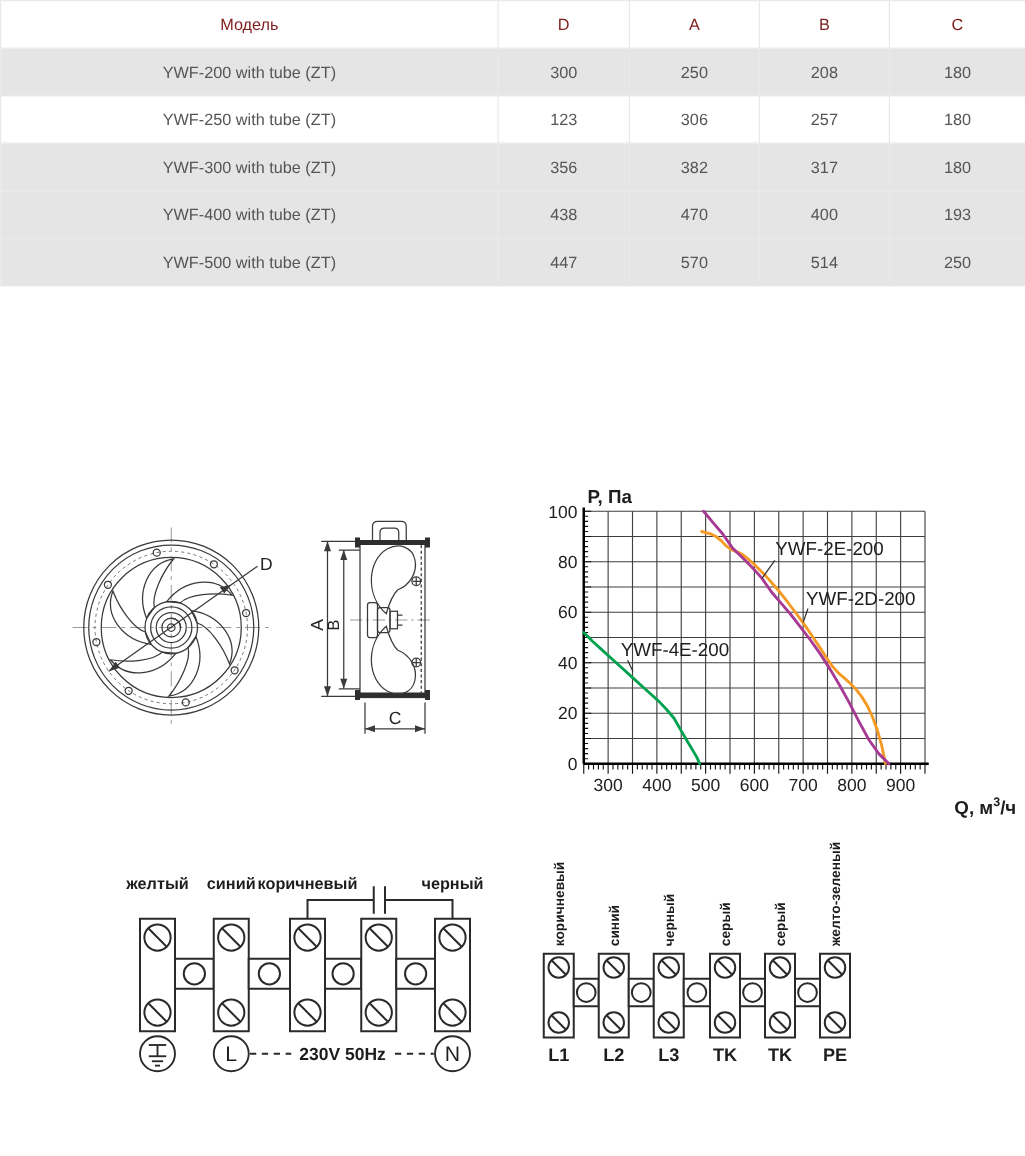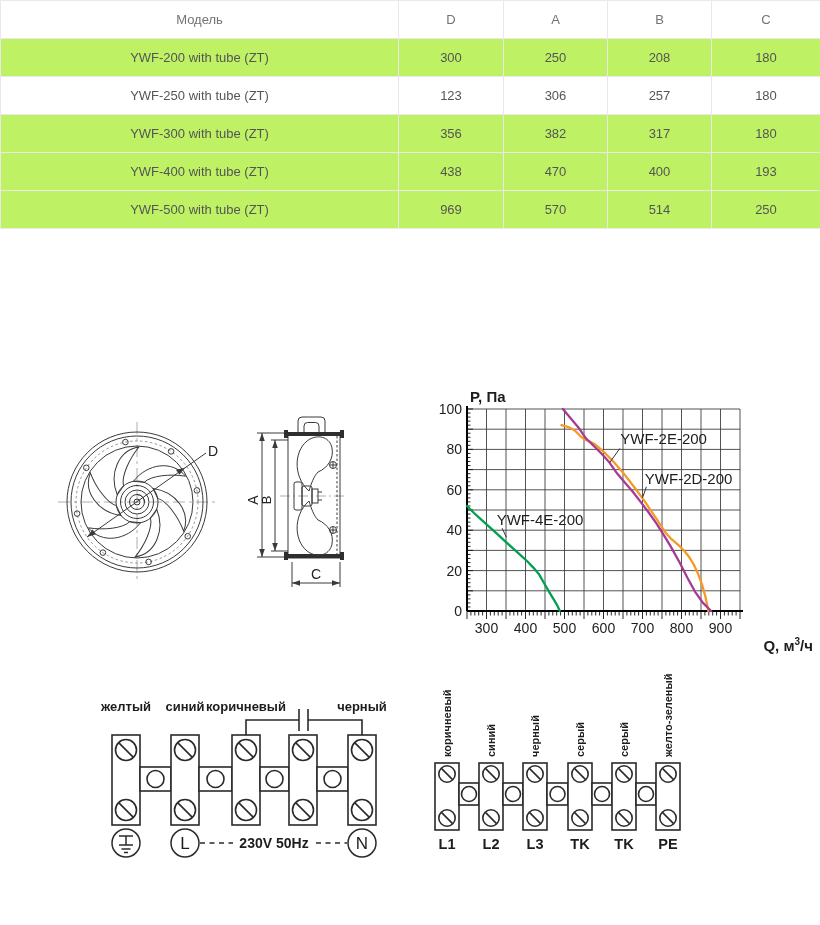--- a/index.html
+++ b/index.html
@@ -4,27 +4,27 @@
 <style>
   html,body{margin:0;padding:0;background:#fff;}
   body{font-family:"Liberation Sans", sans-serif;}
   .canvas{position:relative;width:820px;height:925px;background:#fff;overflow:hidden;}
 
   
   table.spec{position:absolute;left:0;top:0;width:820px;border-collapse:collapse;
     font-size:13px;color:#555;table-layout:fixed;}
   table.spec th,table.spec td{border:1px solid #e9e9e9;text-align:center;
     padding:0;height:37px;font-weight:400;}
-  table.spec th{color:#737373;margin-top:39px;}
+  table.spec th{color:#7f1d1d;margin-top:39px;}
   table.spec col.c-model{width:398px;}
   table.spec col.c-d{width:105px;}
   table.spec col.c-a{width:104px;}
   table.spec col.c-b{width:104px;}
   table.spec col.c-c{width:109px;}
-  table.spec tr.striped{background:#bef264;}
+  table.spec tr.striped{background:#e5e5e5;}
 
   
   .fan-svg{position:absolute;left:48px;top:392px;}
   .chart-svg{position:absolute;left:430px;top:388px;}
   .wiring-single-svg{position:absolute;left:80px;top:682px;}
   .wiring-three-svg{position:absolute;left:420px;top:670px;}
   svg text{font-family:"Liberation Sans", sans-serif;}
 </style>
 </head>
 <body>
@@ -72,21 +72,21 @@
         </tr>
         <tr class="striped">
           <td>YWF-400 with tube (ZT)</td>
           <td>438</td>
           <td>470</td>
           <td>400</td>
           <td>193</td>
         </tr>
         <tr class="striped">
           <td>YWF-500 with tube (ZT)</td>
-          <td>969</td>
+          <td>447</td>
           <td>570</td>
           <td>514</td>
           <td>250</td>
         </tr>
       </tbody>
   </table>
 
   <svg class="fan-svg" width="335" height="235" viewBox="0 0 335 235">
     <defs>
       <path id="blade" d="M 85.4 89.3 C 99.4 71.4, 124.4 67.9, 137.6 84.2 C 122.7 81.7, 103.1 83.5, 96.2 90.3 Z"></path>

